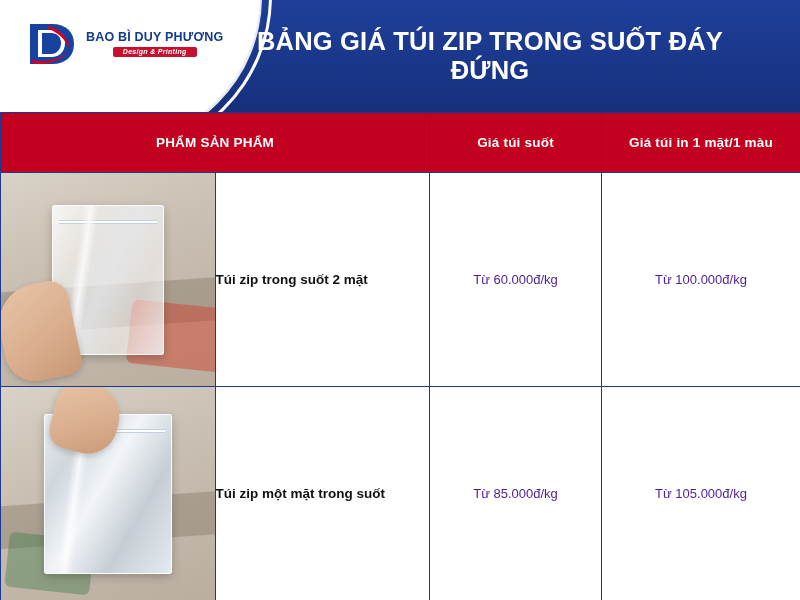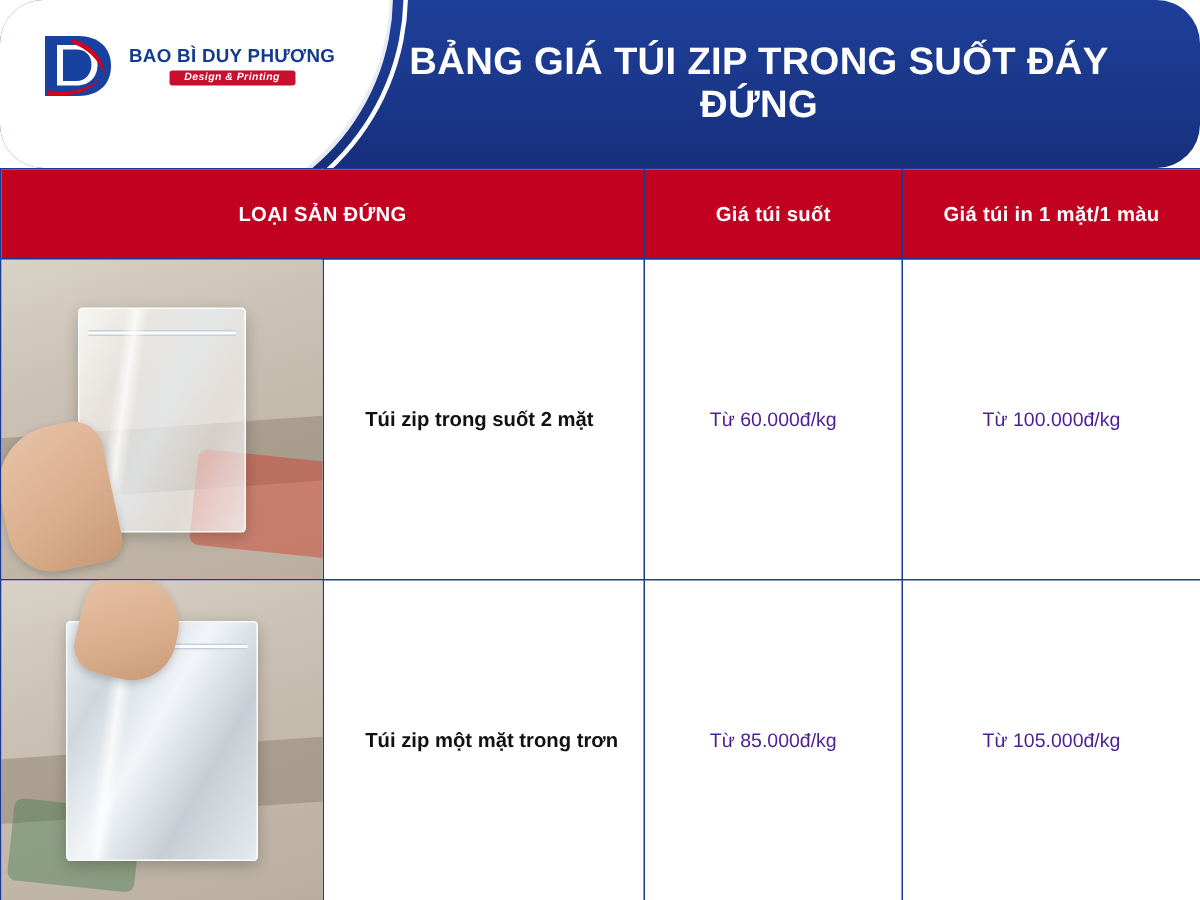--- a/index.html
+++ b/index.html
@@ -16,21 +16,20 @@
   }
 
   
   .header {
     position: relative;
     width: 800px;
     height: 112px;
     background: #1a3a8f;
     background: linear-gradient(180deg, #1e3f99 0%, #17307d 100%);
     overflow: hidden;
-    border-radius: 29px;
   }
   .header-curve {
     position: absolute;
     left: -40px; top: -30px;
     width: 300px; height: 175px;
     background: #ffffff;
     border-radius: 0 0 150px 0;
     box-shadow: 2px 2px 0 0 rgba(255,255,255,0.9);
   }
   .header-curve-line {
@@ -72,21 +71,21 @@
     color: #ffffff;
     background: #c8102e;
     padding: 1.5px 10px;
     border-radius: 2px;
     font-style: italic;
     letter-spacing: 0.3px;
     white-space: nowrap;
   }
   .header-title {
     position: absolute;
-    left: 232px;
+    left: 216px;
     top: 0;
     width: 548px;
     height: 112px;
     display: flex;
     align-items: center;
     justify-content: center;
     z-index: 4;
   }
   .header-title span {
     color: #ffffff;
@@ -130,21 +129,21 @@
   tbody tr { height: 214px; }
   td.photo {
     width: 202px;
     padding: 0;
     background: #cfc8bf;
     position: relative;
     overflow: hidden;
   }
   td.name {
     width: 227px;
-    padding: 0 14px 0 28px;
+    padding: 0 14px 0 0;
     font-size: 13.5px;
     font-weight: bold;
     color: #111111;
     text-align: left;
   }
   td.price-cell {
     text-align: center;
     font-size: 13px;
     color: #4c1d95;
   }
@@ -256,21 +255,21 @@
 
     <div class="header-title">
       <span>BẢNG GIÁ TÚI ZIP TRONG SUỐT ĐÁY ĐỨNG</span>
     </div>
   </div>
 
   <div class="table-zone">
     <table class="price">
       <thead>
         <tr>
-          <th class="col-product" colspan="2">LOẠI SẢN ĐỨNG</th>
+          <th class="col-product" colspan="2">PHẨM SẢN PHẨM</th>
           <th class="col-plain">Giá túi suốt</th>
           <th class="col-print">Giá túi in 1 mặt/1 màu</th>
         </tr>
       </thead>
       <tbody>
 
         <tr>
           <td class="photo">
             <div class="photo-bg"></div>
             <div class="bag">
@@ -286,21 +285,21 @@
 
         <tr>
           <td class="photo">
             <div class="photo-bg b2"></div>
             <div class="bag silver">
               <div class="zip"></div>
               <div class="sheen"></div>
             </div>
             <div class="hand top"></div>
           </td>
-          <td class="name">Túi zip một mặt trong trơn</td>
+          <td class="name">Túi zip một mặt trong suốt</td>
           <td class="price-cell">Từ 85.000đ/kg</td>
           <td class="price-cell">Từ 105.000đ/kg</td>
         </tr>
 
       </tbody>
     </table>
   </div>
 </div>
 
 </body></html>

